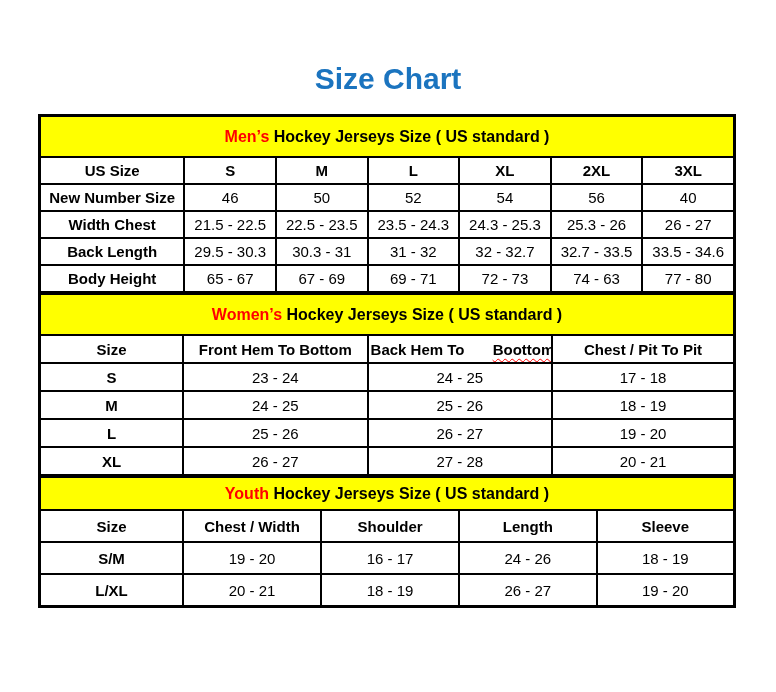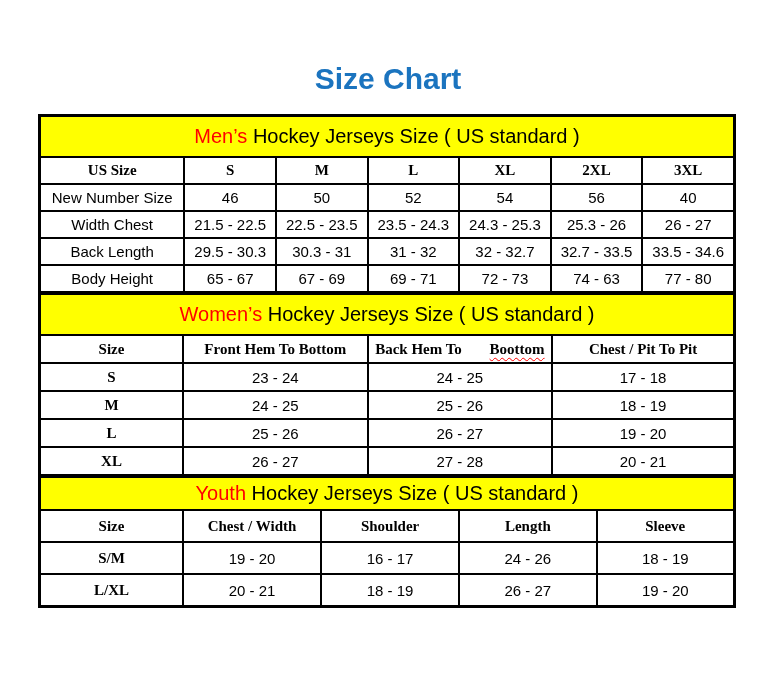--- a/index.html
+++ b/index.html
@@ -35,35 +35,35 @@
   }
   td,th{
     border:2px solid var(--line-black,#000);
     text-align:center;
     vertical-align:middle;
     font-size:15px;
     padding:1px 2px;
     overflow:hidden;
     white-space:nowrap;
   }
-  th{font-weight:bold;font-family:Liberation Serif, serif;}
+  th{font-weight:bold;}
   .band td{
     background:var(--band-yellow,#FFFF00);
-    font-size:20px;
-    font-weight:normal;
+    font-size:16px;
+    font-weight:bold;
     height:40px;
   }
   .band .hl{color:var(--accent-red,#FF0000);}
   .t-mens tr{height:27px;}
   .t-womens tr{height:28px;}
   .t-youth tr{height:32px;}
   .t-mens .band td{height:41px;}
   .t-womens .band td{height:41px;text-align:center;}
   .t-youth .band td{height:33px;}
-  .label-reg{font-weight:normal;}
+  .label-reg{font-weight:bold;}
   .squiggle{
     text-decoration-line:underline;
     text-decoration-style:wavy;
     text-decoration-color:var(--accent-red,#FF0000);
     text-decoration-thickness:1px;
     text-underline-offset:3px;
     margin-left:24px;
   }
 </style>
 </head>

